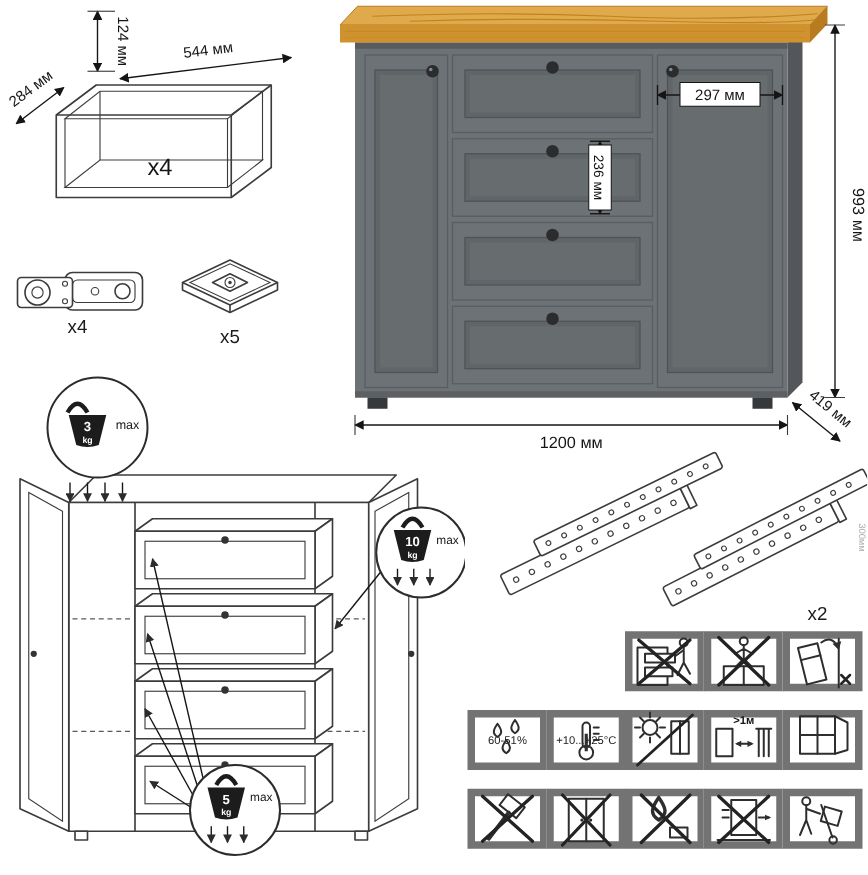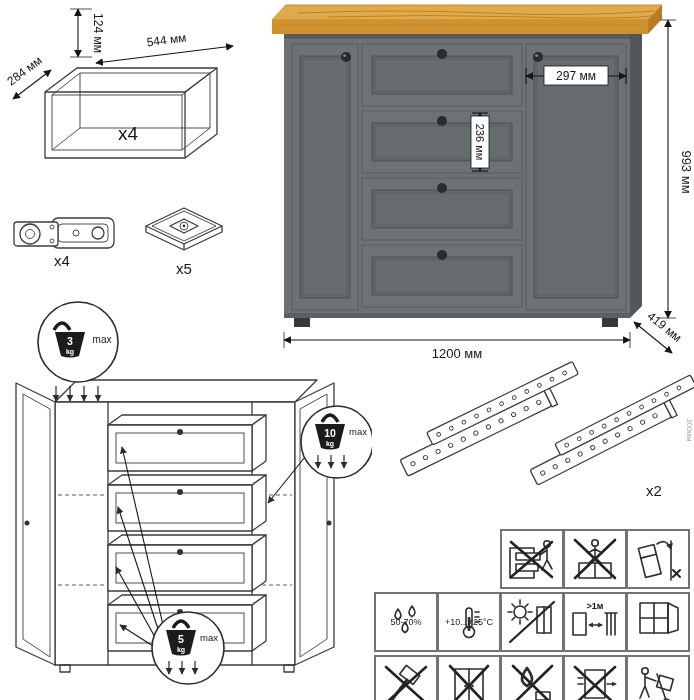--- a/index.html
+++ b/index.html
@@ -13,22 +13,22 @@
   .dash{stroke:#5a5a5a;stroke-width:1;fill:none;stroke-dasharray:4 3;}
   .dim{stroke:#151515;stroke-width:1.1;fill:none;}
   .dimtxt{font-size:12px;fill:#151515;}
   .count{font-size:15px;fill:#1a1a1a;}
   .xmark{stroke:#232323;stroke-width:2.6;fill:none;stroke-linecap:round;}
   .ic{stroke:#2e2e2e;stroke-width:1.6;fill:none;stroke-linecap:round;stroke-linejoin:round;}
   .icf{stroke:#2e2e2e;stroke-width:1.6;fill:#ffffff;stroke-linejoin:round;}
   .kbody{fill:#1c1c1c;}
   .ktxt{fill:#ffffff;font-weight:bold;}
   .grain{stroke:#bf831e;stroke-width:1;fill:none;}
-  .pg-cell{position:absolute;width:64px;height:60px;box-sizing:border-box;border:2px solid #737373;
-           background:#fff;display:flex;flex-direction:column;align-items:center;justify-content:center;margin-top:24px;}
+  .pg-cell{position:absolute;width:64px;height:48px;box-sizing:border-box;border:6px solid #737373;
+           background:#fff;display:flex;flex-direction:column;align-items:center;justify-content:center;}
   .pg-label{font-size:9px;line-height:1;color:#1d1d1d;text-align:center;margin-top:1px;white-space:nowrap;}
 </style>
 </head>
 <body>
 
 <div class="stage">
 
   <svg id="tl" style="left:0;top:0" width="250" height="300" viewBox="0 0 250 300">
     <defs>
       <marker id="t-ah" viewBox="0 0 10 10" refX="9" refY="5" markerWidth="7" markerHeight="7" orient="auto-start-reverse">
@@ -394,21 +394,21 @@
       <path d="M40,34 L47,41 M47,34 L40,41" stroke="#232323" stroke-width="2" fill="none" stroke-linecap="round"></path>
     </svg>
   </div>
 
   <div class="pg-cell" style="left:374px;top:568px">
     <svg width="50" height="34" viewBox="0 0 50 34">
       <path class="ic" transform="translate(17,4)" d="M0,0 C3.2,4.6 4.6,7.8 0,10.6 C-4.6,7.8 -3.2,4.6 0,0"></path>
       <path class="ic" transform="translate(31,1)" d="M0,0 C3.2,4.6 4.6,7.8 0,10.6 C-4.6,7.8 -3.2,4.6 0,0"></path>
       <path class="ic" transform="translate(24,17)" d="M0,0 C3.2,4.6 4.6,7.8 0,10.6 C-4.6,7.8 -3.2,4.6 0,0"></path>
     </svg>
-    <div class="pg-label">50-70%</div>
+    <div class="pg-label">60-51%</div>
   </div>
   <div class="pg-cell" style="left:437px;top:568px">
     <svg width="50" height="34" viewBox="0 0 50 34">
       <rect class="ic" x="22" y="3" width="6" height="20" rx="3"></rect>
       <circle class="ic" cx="25" cy="27" r="5.5"></circle>
       <line x1="25" y1="12" x2="25" y2="26" stroke="#2e2e2e" stroke-width="2.5"></line>
       <path class="ic" d="M31,7 h4 M31,12 h4 M31,17 h4" stroke-width="1.2"></path>
     </svg>
     <div class="pg-label">+10...+25°C</div>
   </div>

